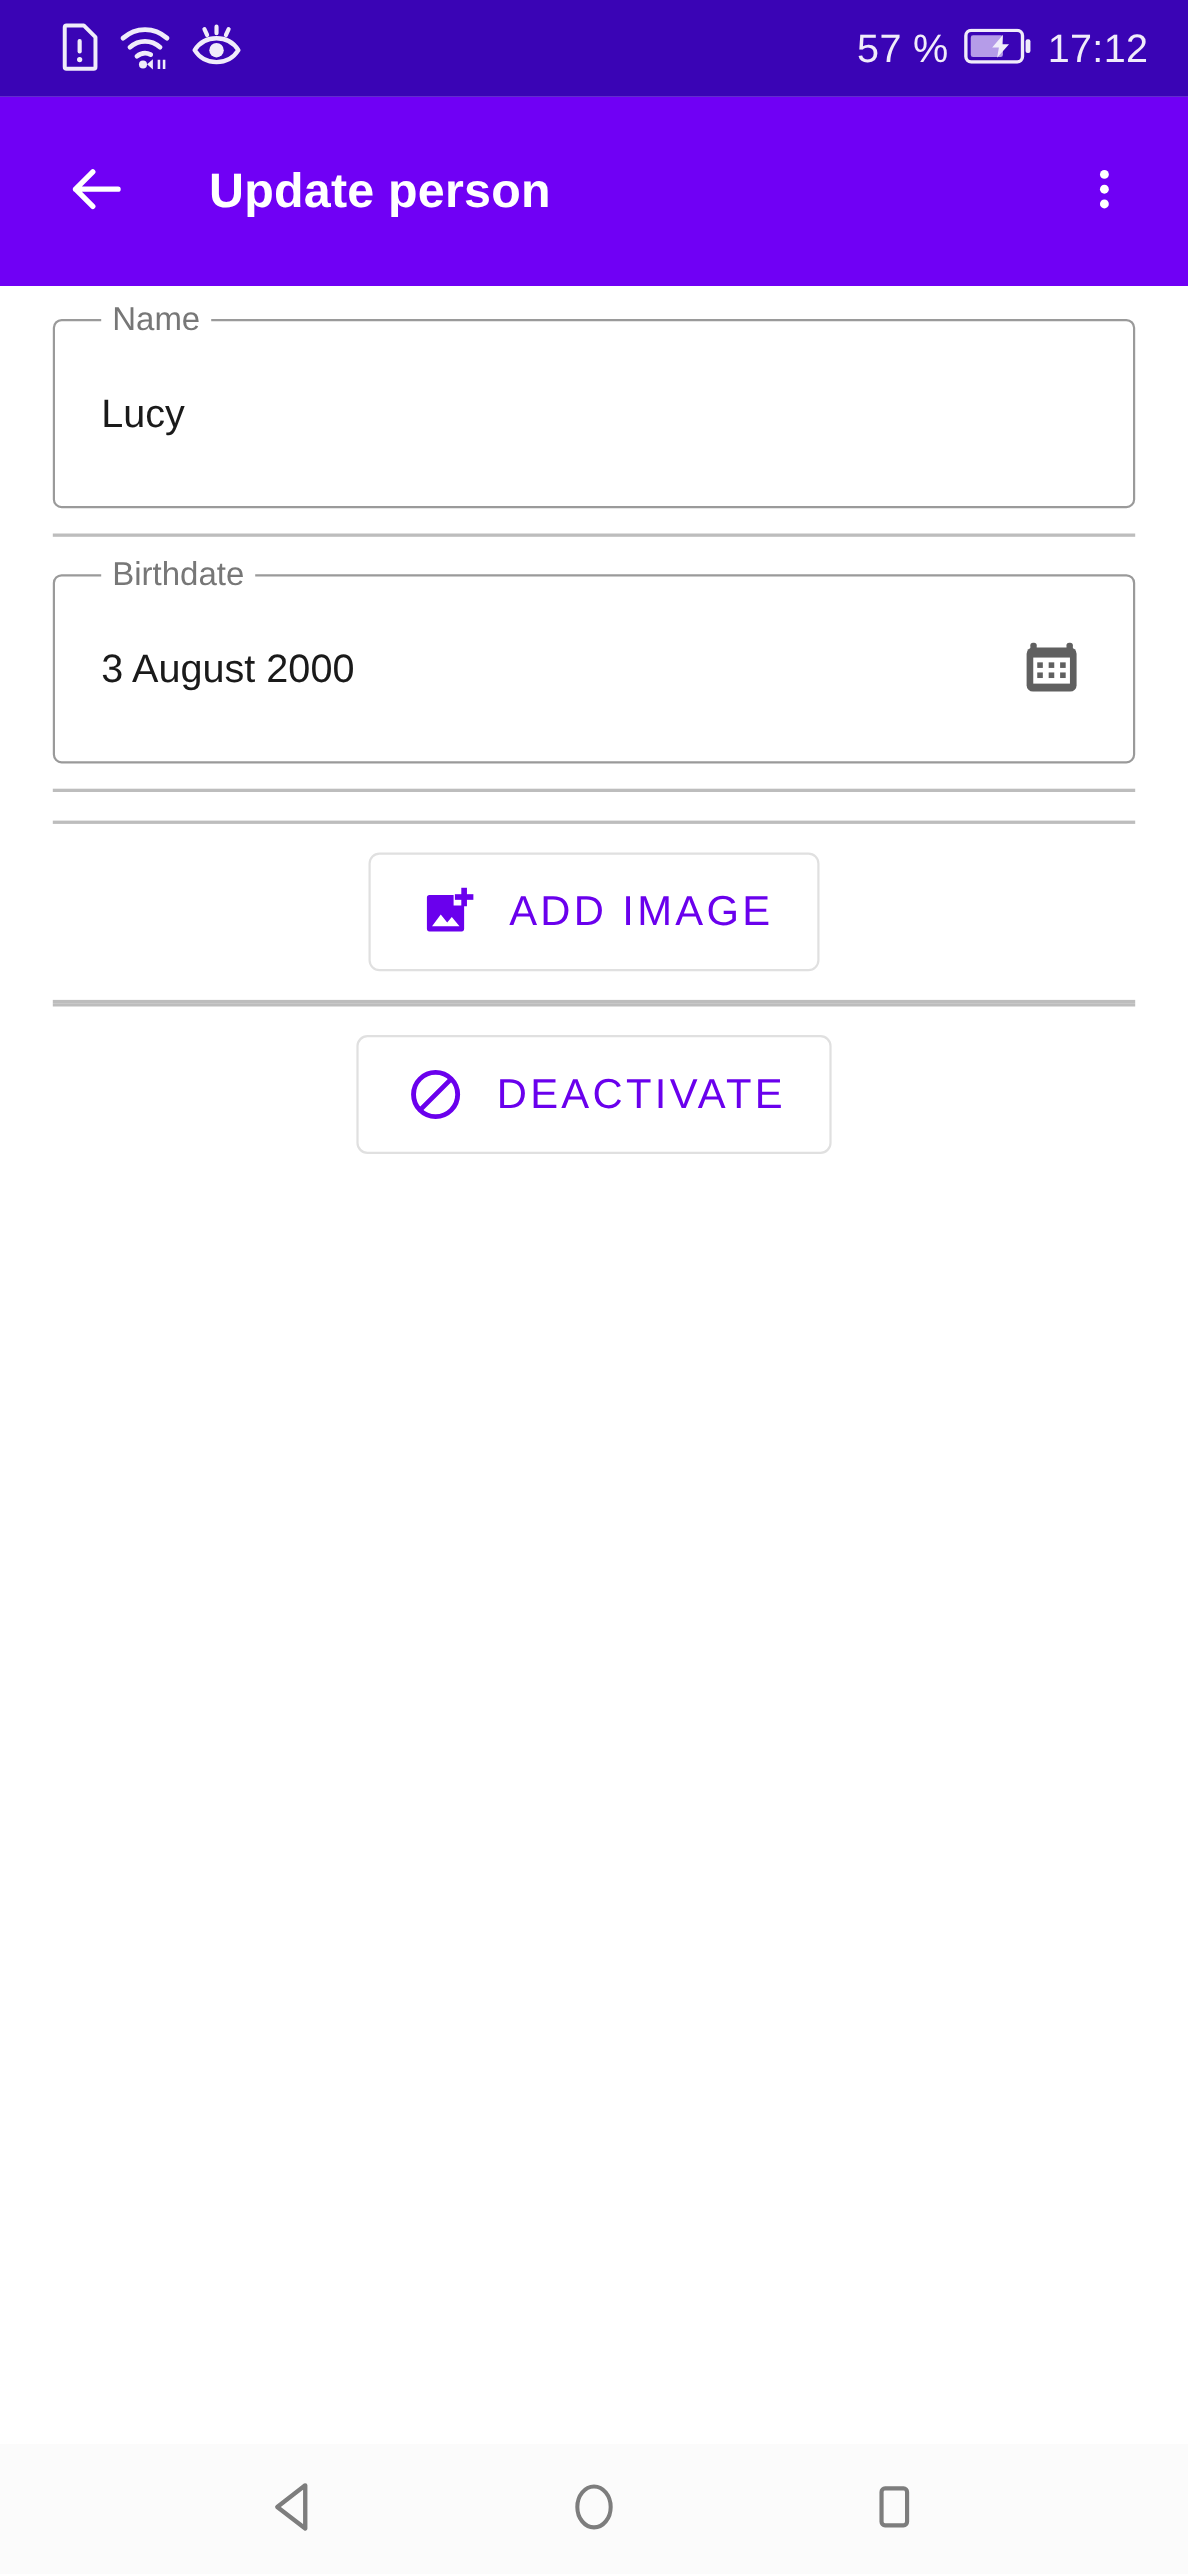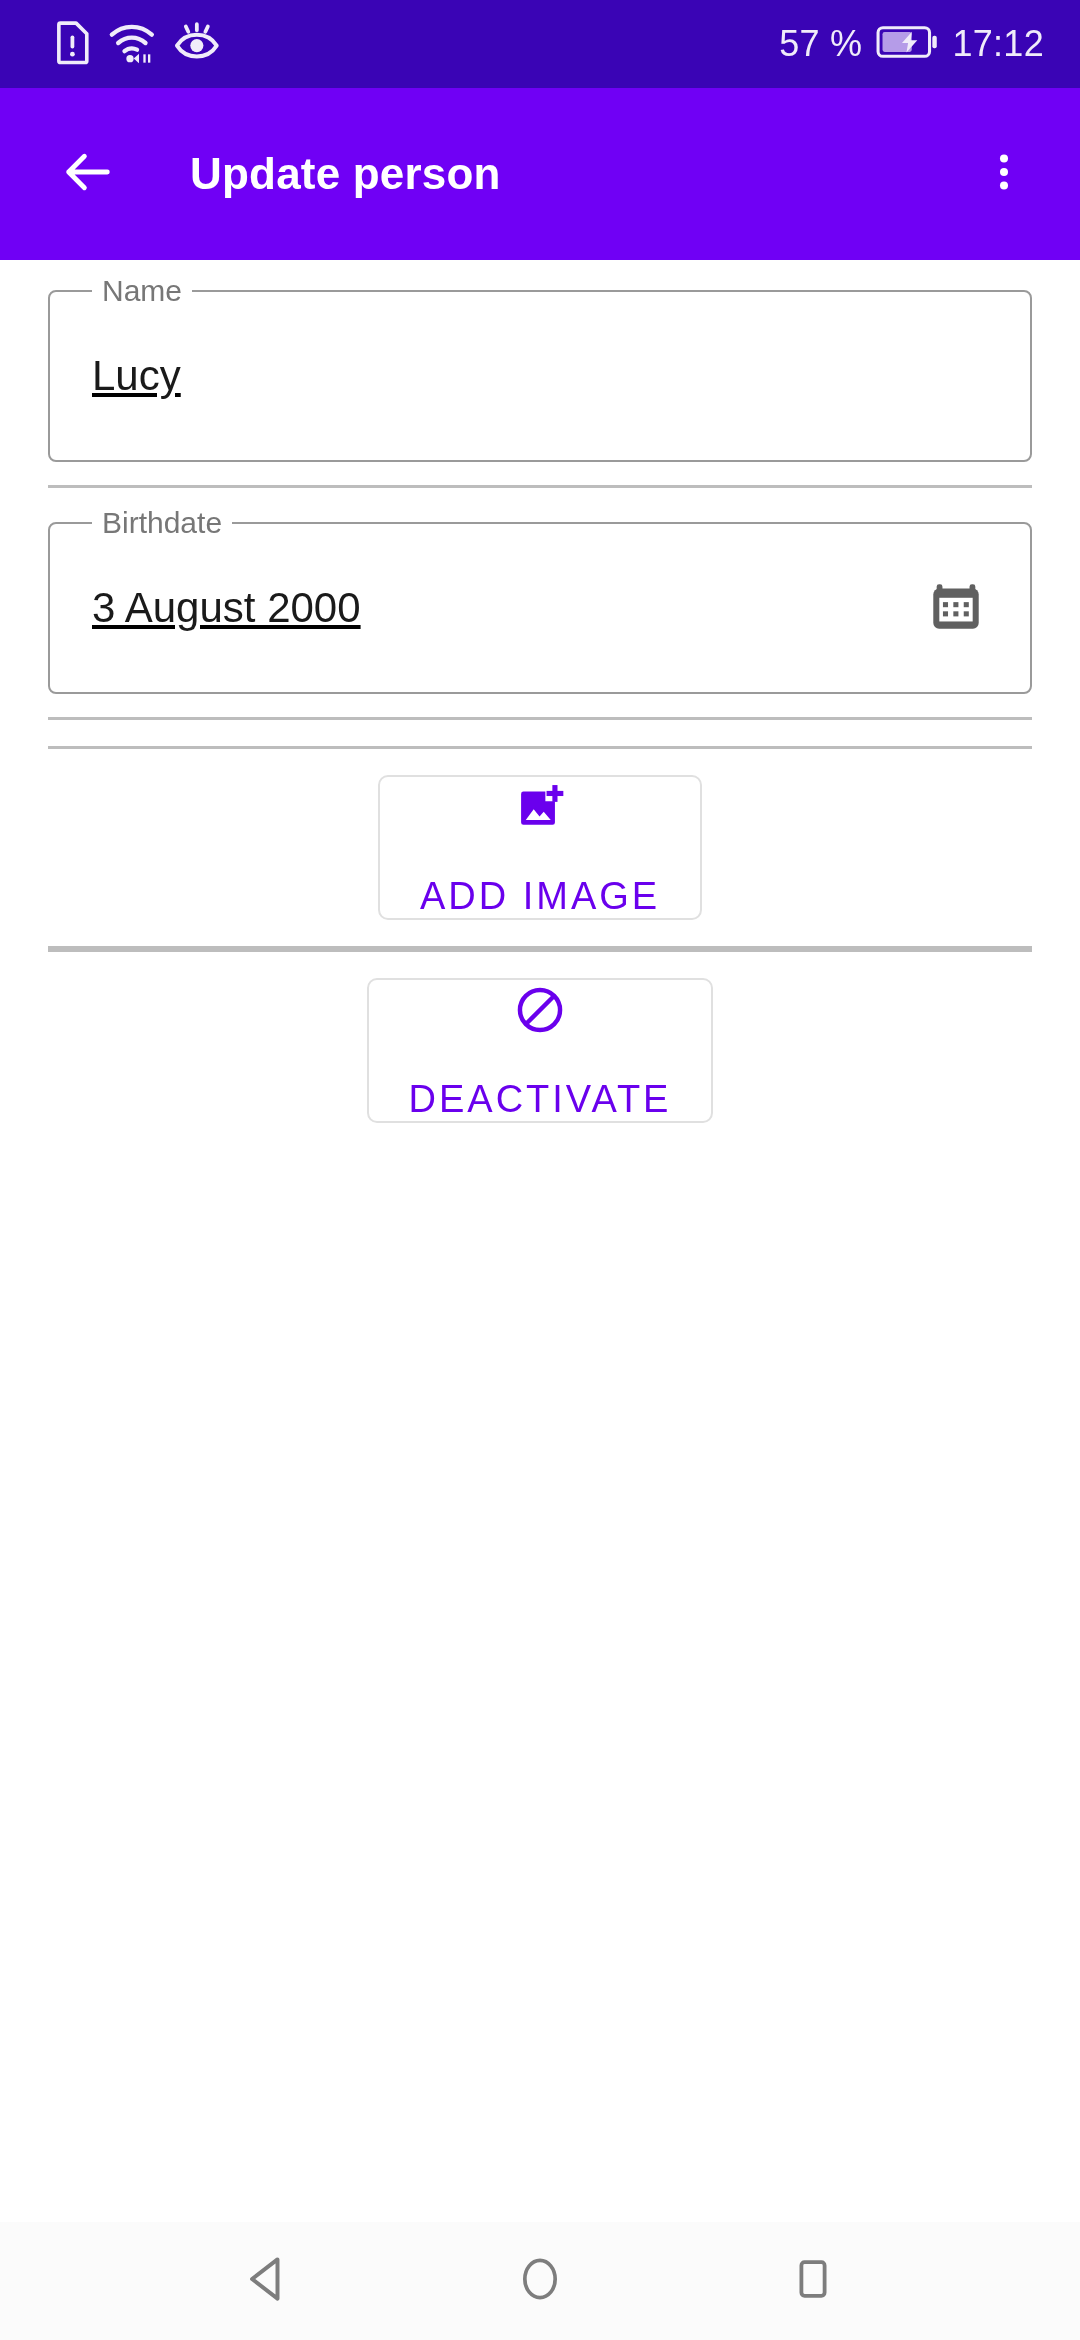--- a/index.html
+++ b/index.html
@@ -90,35 +90,34 @@
     margin-top:34px;
   }
   .field {
     position:relative;
     height:172px;
     border:2px solid #9a9a9a;
     border-radius:8px;
     display:flex;
     align-items:center;
     padding:0 42px;
-    text-decoration:underline;
   }
   .field-notch {
     position:absolute;
     top:-16px;
     left:42px;
     background:#ffffff;
     padding:0 10px;
     font-size:30px;
     color:#777777;
     line-height:30px;
     white-space:nowrap;
   }
   .field-value {
-    font-size:42px;
+    font-size:36px;
     color:#1a1a1a;
     flex:1 1 auto;
     white-space:nowrap;
   }
   .field-trailing {
     flex:0 0 auto;
     display:flex;
     align-items:center;
     justify-content:center;
     width:64px;
@@ -134,23 +133,22 @@
   }
   .mbtn {
     display:inline-flex;
     align-items:center;
     justify-content:space-between;
     gap:26px;
     border:2px solid #e0e0e0;
     border-radius:10px;
     background:#ffffff;
     padding:0 40px;
-    height:145px;
+    height:108px;
     min-width:0;
-    flex-direction:column;
   }
   .mbtn-label {
     color:#6a00ed;
     font-size:38px;
     font-weight:500;
     letter-spacing:3px;
     white-space:nowrap;
   }
   .mbtn-icon {
     width:60px; height:60px;

